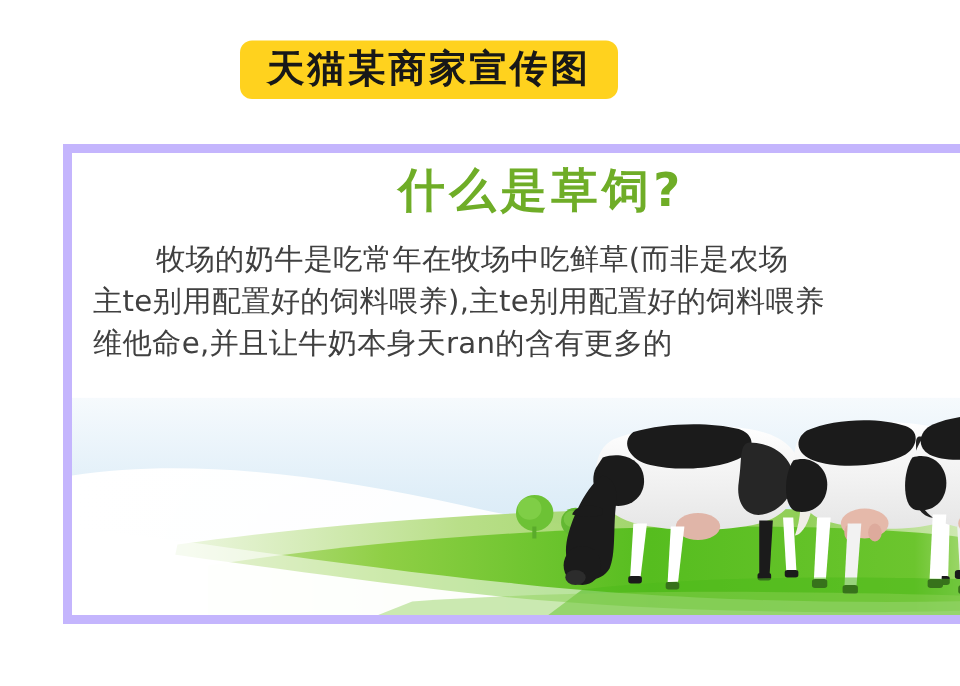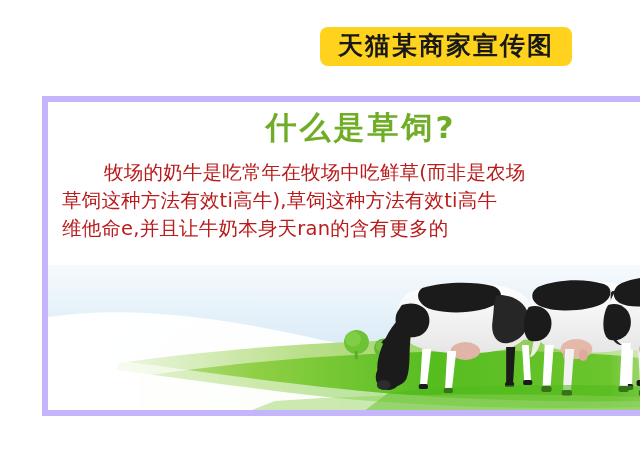--- a/index.html
+++ b/index.html
@@ -17,21 +17,21 @@
 
   
   #banner-row {
     position: absolute;
     left: 0;
     top: 0;
     width: 572px;
     height: 92px;
     display: flex;
     align-items: center;
-    justify-content: flex-end;
+    justify-content: center;
   }
   #banner-pill {
     background: #ffd21e;
     border-radius: 8px;
     padding: 6px 18px 8px 18px;
     line-height: 1;
     box-shadow: 0 0 0 0 rgba(0,0,0,0);
   }
   #banner-text {
     font-family: "DejaVu Sans", "Liberation Sans", sans-serif;
@@ -73,21 +73,21 @@
     display: inline-block;
     line-height: 1.15;
   }
 
   
   #body-copy {
     position: absolute;
     left: 14px;
     top: 57px;
     width: 530px;
-    color: #b91c1c;
+    color: #404040;
     font-family: "DejaVu Sans", "Liberation Sans", sans-serif;
     font-size: 19.5px;
     line-height: 28px;
     letter-spacing: 0.2px;
   }
   #body-copy .pline {
     white-space: nowrap;
     display: block;
   }
   #body-copy .pline.first {
@@ -119,21 +119,21 @@
 </div>
 
 <div id="card-frame">
 
   <div id="heading-wrap">
     <span id="heading-text">什么是草饲?</span>
   </div>
 
   <div id="body-copy">
     <span class="pline first">牧场的奶牛是吃常年在牧场中吃鲜草(而非是农场</span>
-    <span class="pline">草饲这种方法有效ti高牛),草饲这种方法有效ti高牛</span>
+    <span class="pline">主te别用配置好的饲料喂养),主te别用配置好的饲料喂养</span>
     <span class="pline">维他命e,并且让牛奶本身天ran的含有更多的</span>
   </div>
 
   <div id="scene">
     <svg viewBox="0 0 552 145" preserveAspectRatio="none" aria-hidden="true">
       <defs>
         <linearGradient id="skyGrad" x1="0" y1="0" x2="0" y2="1">
           <stop offset="0%" stop-color="#f6fafd"></stop>
           <stop offset="45%" stop-color="#dfeef8"></stop>
           <stop offset="100%" stop-color="#cde2f2"></stop>

